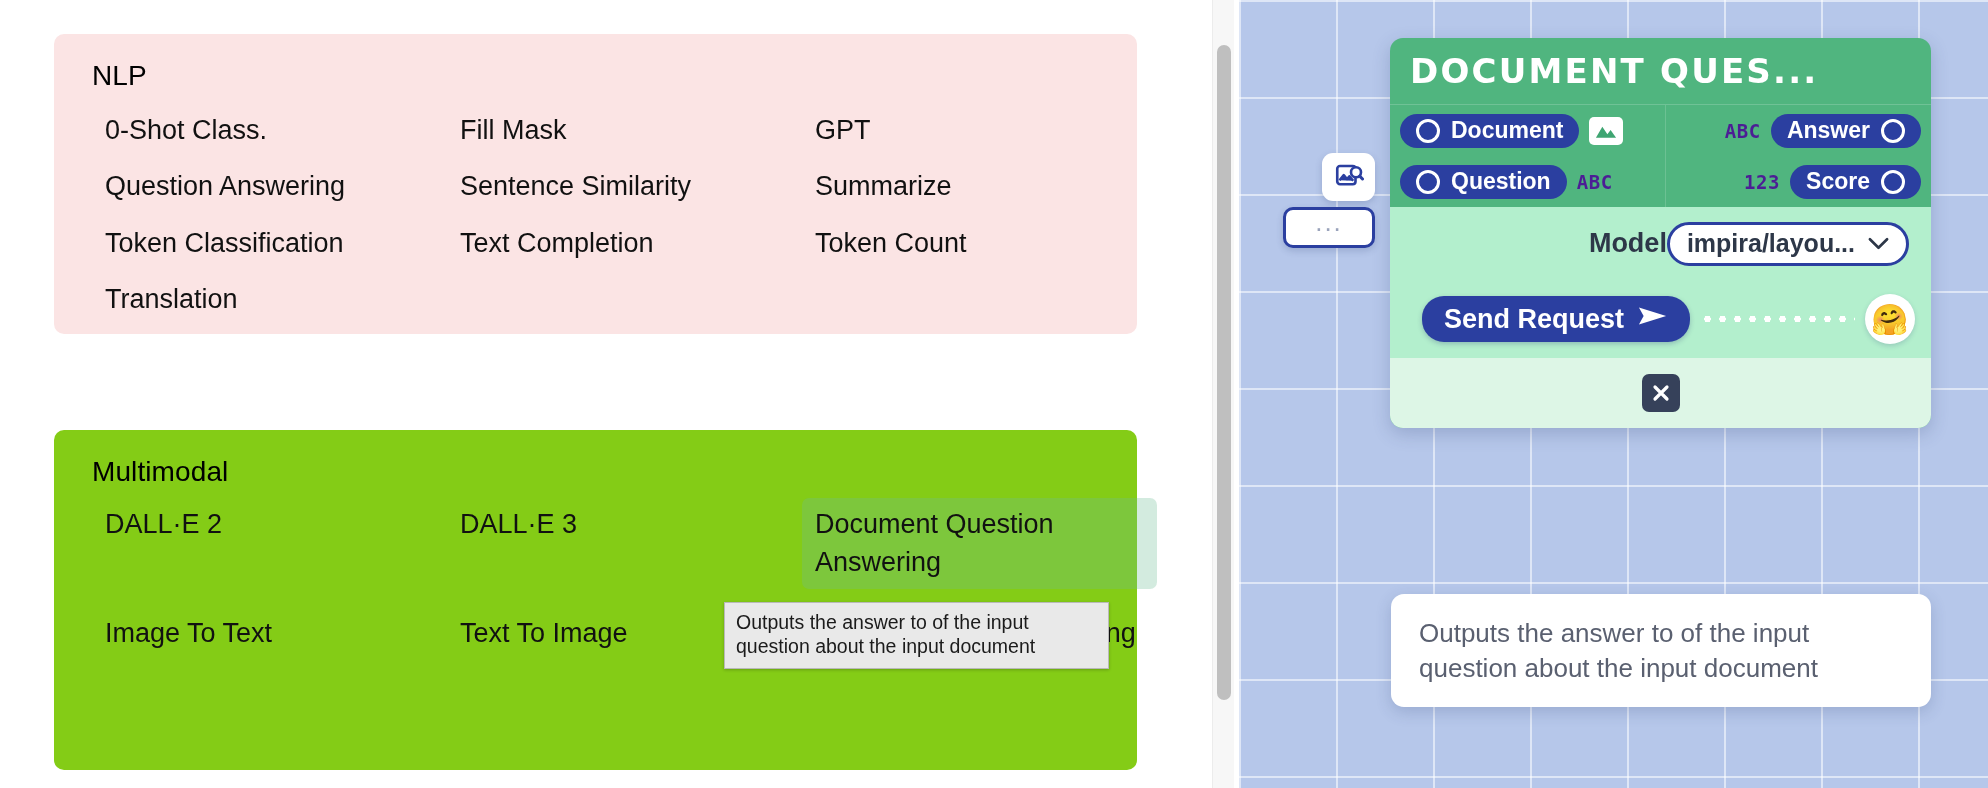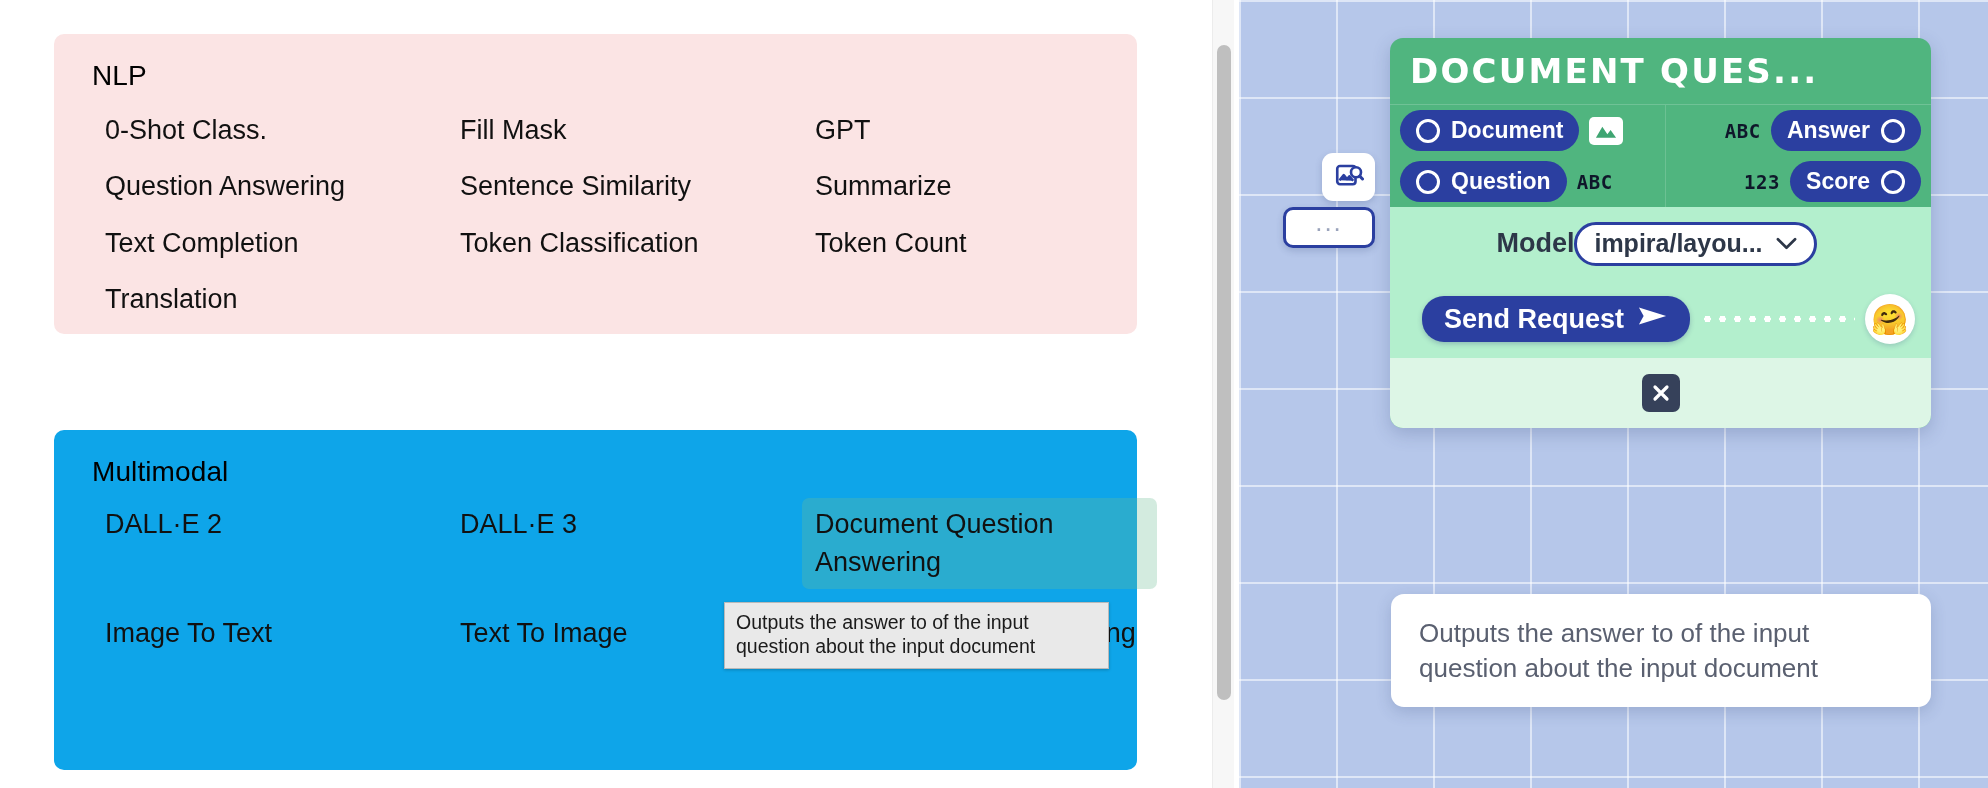--- a/index.html
+++ b/index.html
@@ -22,21 +22,21 @@
     position: absolute;
     border-radius: 10px;
     padding: 26px 38px 30px 38px;
   }
   .cat-panel.nlp {
     left: 38px; top: 34px; width: 1083px; height: 300px;
     background: #fbe4e4;
   }
   .cat-panel.multimodal {
     left: 38px; top: 430px; width: 1083px; height: 340px;
-    background: #0ea5e9;
+    background: #84cc16;
   }
   .cat-title {
     font-size: 28px; color: #000; font-weight: 400;
     margin-bottom: 10px; letter-spacing: 0.1px;
   }
   .cat-grid {
     display: grid;
     grid-template-columns: 355px 355px 355px;
     row-gap: 0px;
   }
@@ -136,36 +136,36 @@
     display: flex; align-items: center; justify-content: flex-end; gap: 10px;
     padding-right: 10px;
     height: 100%;
   }
   .pill {
     display: flex; align-items: center; gap: 11px;
     background: #2b3fa0;
     color: #fff;
     border-radius: 22px;
     padding: 4px 16px;
-    height: 41px;
+    height: 34px;
     font-size: 23px;
     font-weight: 700;
     white-space: nowrap;
     cursor: pointer;
   }
   .port-dot {
     width: 24px; height: 24px;
     border: 3.2px solid #ffffff;
     border-radius: 50%;
     background: transparent;
     flex: 0 0 auto;
     cursor: crosshair;
   }
   .type-badge {
-    color: #0f172a;
+    color: #4c1d95;
     font-size: 19px;
     font-weight: 700;
     font-family: "DejaVu Sans Mono", monospace;
     letter-spacing: 0.6px;
   }
   .icon-chip {
     width: 34px; height: 28px;
     background: #ffffff;
     border-radius: 5px;
     display: flex; align-items: center; justify-content: center;
@@ -197,21 +197,21 @@
   }
   #question-input-box .dots {
     color: #9aa3bb; font-size: 26px; letter-spacing: 2px;
     line-height: 0.5; padding-bottom: 10px;
   }
 
   
   #model-row {
     background: #b3efcd;
     height: 73px;
-    display: flex; align-items: center; justify-content: center;
+    display: flex; align-items: center; justify-content: flex-end;
     padding: 0 22px 0 14px;
   }
   #model-label {
     font-size: 27px; font-weight: 700; color: #2d3748;
   }
   #model-select {
     background: #ffffff;
     border: 3.6px solid #2b3fa0;
     border-radius: 22px;
     height: 44px;
@@ -302,22 +302,22 @@
 
     <div class="cat-panel nlp">
       <div class="cat-title">NLP</div>
       <div class="cat-grid nlp-grid">
         <div class="cat-item">0-Shot Class.</div>
         <div class="cat-item">Fill Mask</div>
         <div class="cat-item">GPT</div>
         <div class="cat-item">Question Answering</div>
         <div class="cat-item">Sentence Similarity</div>
         <div class="cat-item">Summarize</div>
+        <div class="cat-item">Token Classification</div>
         <div class="cat-item">Text Completion</div>
-        <div class="cat-item">Token Classification</div>
         <div class="cat-item">Token Count</div>
         <div class="cat-item">Translation</div>
         <div class="cat-item"></div>
       </div>
     </div>
 
     <div class="cat-panel multimodal">
       <div class="cat-title">Multimodal</div>
       <div class="cat-grid mm-grid">
         <div class="cat-item">DALL·E 2</div>

